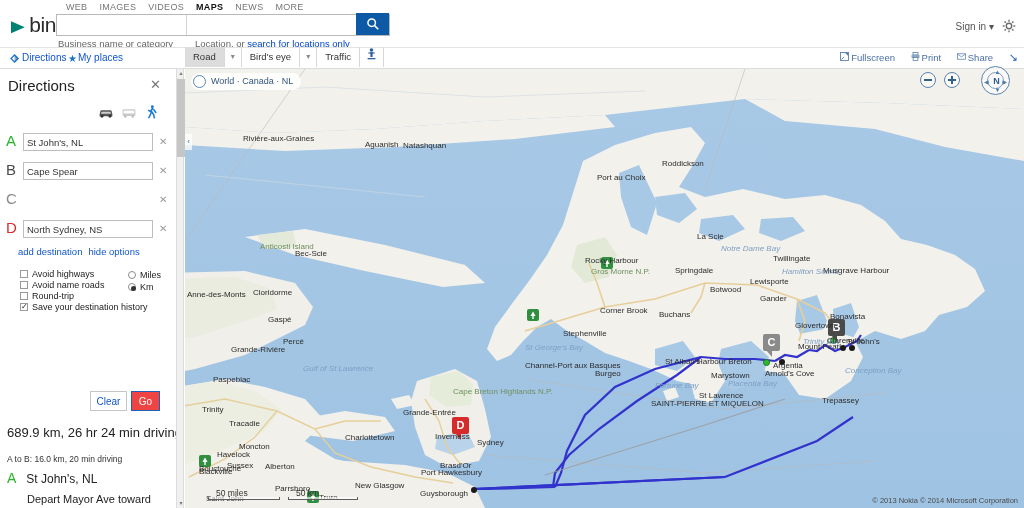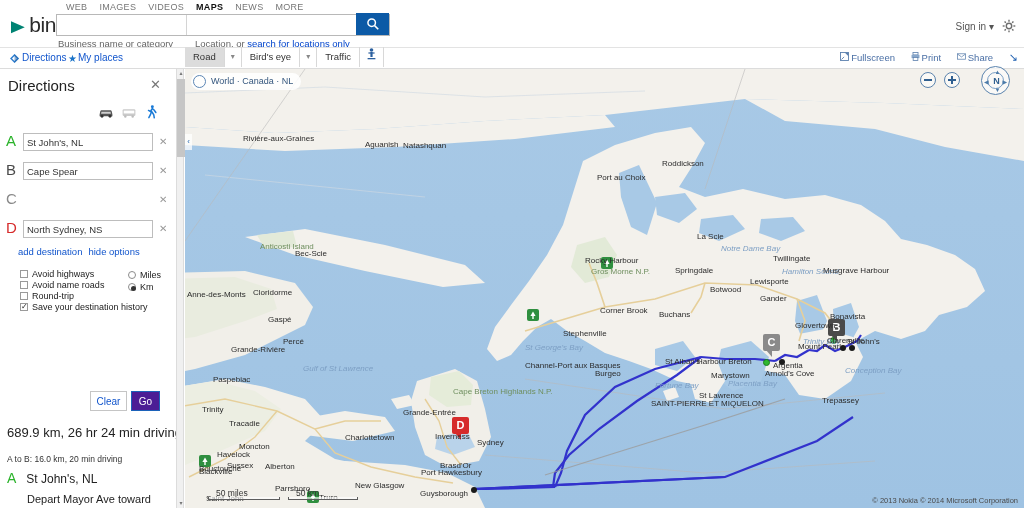--- a/index.html
+++ b/index.html
@@ -77,21 +77,21 @@
   .units { position: absolute; left: 128px; top: 200px; font-size: 9px; color: #222; }
   .units .row { height: 12px; line-height: 12px; }
   .rb { display: inline-block; width: 8px; height: 8px; border: 1px solid #8c8c8c; border-radius: 50%;
     background: #fff; vertical-align: -1px; margin-right: 4px; position: relative; }
   .rb.on:after { content: ""; position: absolute; left: 1.5px; top: 1.5px; width: 5px; height: 5px;
     border-radius: 50%; background: #333; }
 
   .btnrow { position: absolute; left: 90px; top: 322px; }
   .btn { display: inline-block; height: 20px; line-height: 19px; font-size: 10px; text-align: center; cursor: pointer; }
   .btn-clear { width: 37px; border: 1px solid #c5c5c5; background: #fff; color: #1155cc; }
-  .btn-go { width: 29px; background: #4c1d95; color: #fff; border: 1px solid #1c62b9; margin-left: 4px; }
+  .btn-go { width: 29px; background: #ef4444; color: #fff; border: 1px solid #1c62b9; margin-left: 4px; }
 
   .summary { position: absolute; left: 7px; top: 356px; font-size: 13px; color: #222; white-space: nowrap;}
   .leg { position: absolute; left: 7px; top: 385px; font-size: 8.5px; color: #333; }
   .origin { position: absolute; left: 7px; top: 401px; font-size: 12px; color: #222; }
   .origin .lt { color: #2bb32b; font-size: 14px; margin-right: 10px; }
   .origin .nm { }
   .step0 { position: absolute; left: 27px; top: 423px; width: 140px; font-size: 11px; color: #222; line-height: 14px; }
 
   .step { position: absolute; left: 7px; width: 168px; }
   .s1 { top: 464px; } .s2 { top: 489px; }

